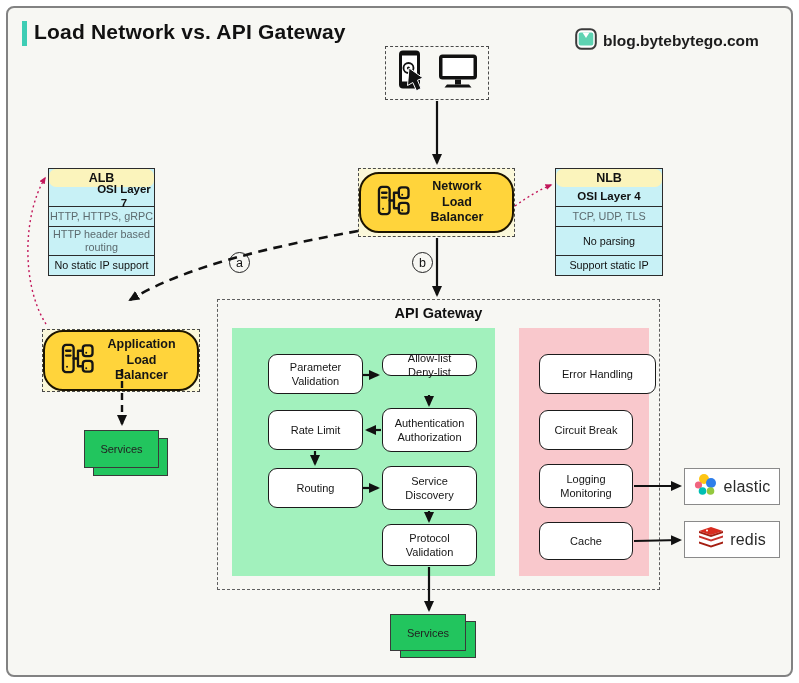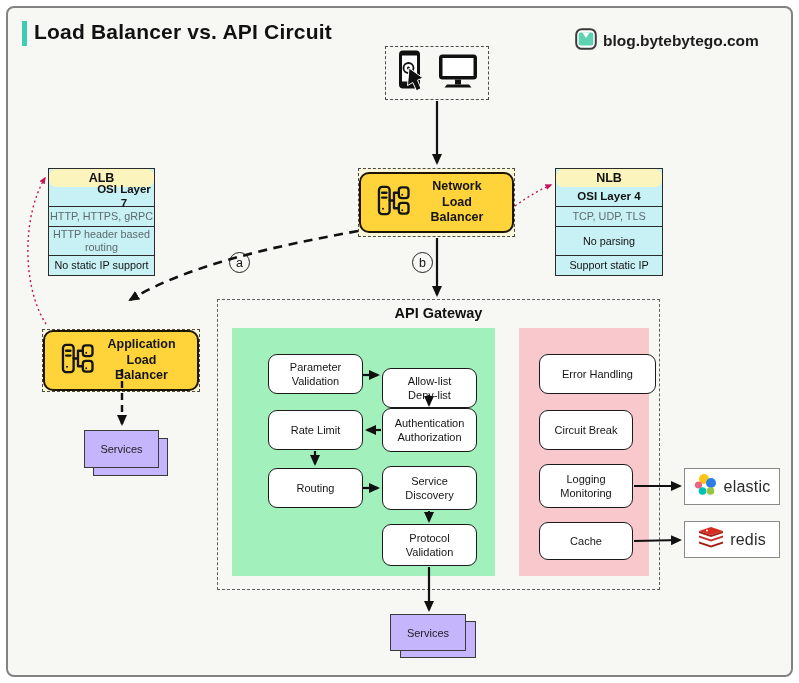--- a/index.html
+++ b/index.html
@@ -15,21 +15,21 @@
   .brand-text { font-size:15.5px; font-weight:600; color:#1d1d1d; }
 
   
   .devices { position:absolute; left:385px; top:46px; width:104px; height:54px;
              border:1.6px dashed #4a4a4a; display:flex; align-items:center; justify-content:center; gap:12px; }
 
   
   .lb-outer { position:absolute; border:1.6px dashed #4a4a4a; background:#FBF8DA;
               display:flex; align-items:center; justify-content:center; }
   .lb-inner { display:flex; align-items:center; gap:8px; background:#FFD43B; border:2.2px solid #1c1400;
-              border-radius:10px; padding:5px 16px; }
+              border-radius:20px; padding:5px 16px; }
   .lb-label { font-size:12.5px; font-weight:bold; color:#151515; line-height:1.25; white-space:pre-line; text-align:center; }
   .nlb-pos { left:358px; top:168px; width:157px; height:69px; }
   .alb-pos { left:42px;  top:305px; width:158px; height:63px;margin-top:24px; }
 
   
   .tbl { position:absolute; width:108px; border:1.7px solid #2b2b2b; background:#C8F1F6;
          font-size:10.8px; color:#111; text-align:center; }
   .tbl-hd { background:#FBF4BC; font-weight:bold; font-size:12.5px; height:18px;
             display:flex; align-items:center; justify-content:center;border-radius:7px; }
   .tbl-row { display:flex; align-items:center; justify-content:center; border-top:1.6px solid #2b2b2b;
@@ -51,38 +51,38 @@
                  font-size:14.5px; font-weight:bold; color:#111; }
   .panel-green { position:absolute; left:232px; top:328px; width:263px; height:248px; background:#A2F1BD; }
   .panel-pink  { position:absolute; left:519px; top:328px; width:130px; height:248px; background:#F9C8CC; }
 
   
   .fbox { position:absolute; background:#fff; border:1.7px solid #1b1b1b; border-radius:9px;
           display:flex; align-items:center; justify-content:center; text-align:center;
           font-size:11px; color:#151515; line-height:1.3; white-space:pre-line; }
 
   
-  .sheet { position:absolute; background:#c4b5fd; border:1.5px solid #3a3a3a; }
+  .sheet { position:absolute; background:#22c55e; border:1.5px solid #3a3a3a; }
   .sheet-front { display:flex; align-items:center; justify-content:center; font-size:11px; color:#222; }
 
   
   .ext { position:absolute; width:96px; height:37px; background:#fff; border:1.7px solid #8a8a8a;
          display:flex; align-items:center; justify-content:center; gap:6px; }
   .ext-word { font-size:16px; color:#2b2b2b; letter-spacing:.2px; }
 
   .overlay { position:absolute; left:0; top:0; width:799px; height:683px; pointer-events:none; }
 </style>
 </head>
 <body>
 
 <div class="stage">
   <div class="frame"></div>
 
   <div class="accent"></div>
-  <div class="title">Load Balancer vs. API Circuit</div>
+  <div class="title">Load Network vs. API Gateway</div>
   <div class="brand">
     <span>
       <svg width="22" height="22" viewBox="0 0 22 22">
         <rect x="1.2" y="1.2" width="19.6" height="19.6" rx="5.5" fill="#fff" stroke="#3b3b3b" stroke-width="2"></rect>
         <path d="M5.5 4.5 h11 a1.8 1.8 0 0 1 1.8 1.8 v9.4 a1.8 1.8 0 0 1 -1.8 1.8 h-11 a1.8 1.8 0 0 1 -1.8 -1.8 v-9.4 a1.8 1.8 0 0 1 1.8 -1.8 z" fill="#5ED3B2"></path>
         <path d="M7.5 4.5 l3.5 5.5 3.5 -5.5 z" fill="#fff"></path>
       </svg>
     </span>
     <span class="brand-text">blog.bytebytego.com</span>
   </div>
@@ -167,21 +167,21 @@
   <div class="lblc" style="left:229px; top:252px;">a</div>
   <div class="lblc" style="left:412px; top:252px;">b</div>
 
   <div class="apigw"></div>
   <div class="apigw-title">API Gateway</div>
   <div class="panel-green"></div>
   <div class="panel-pink"></div>
 
   <div class="fbox" style="left:268px; top:354px; width:95px;  height:40px;">Parameter
 Validation</div>
-  <div class="fbox" style="left:382px; top:368px; width:95px;  height:40px;">Allow-list
+  <div class="fbox" style="left:382px; top:354px; width:95px;  height:22px;">Allow-list
 Deny-list</div>
   <div class="fbox" style="left:268px; top:410px; width:95px;  height:40px;">Rate Limit</div>
   <div class="fbox" style="left:382px; top:408px; width:95px;  height:44px;">Authentication
 Authorization</div>
   <div class="fbox" style="left:268px; top:468px; width:95px;  height:40px;">Routing</div>
   <div class="fbox" style="left:382px; top:466px; width:95px;  height:44px;">Service
 Discovery</div>
   <div class="fbox" style="left:382px; top:524px; width:95px;  height:42px;">Protocol
 Validation</div>
 

